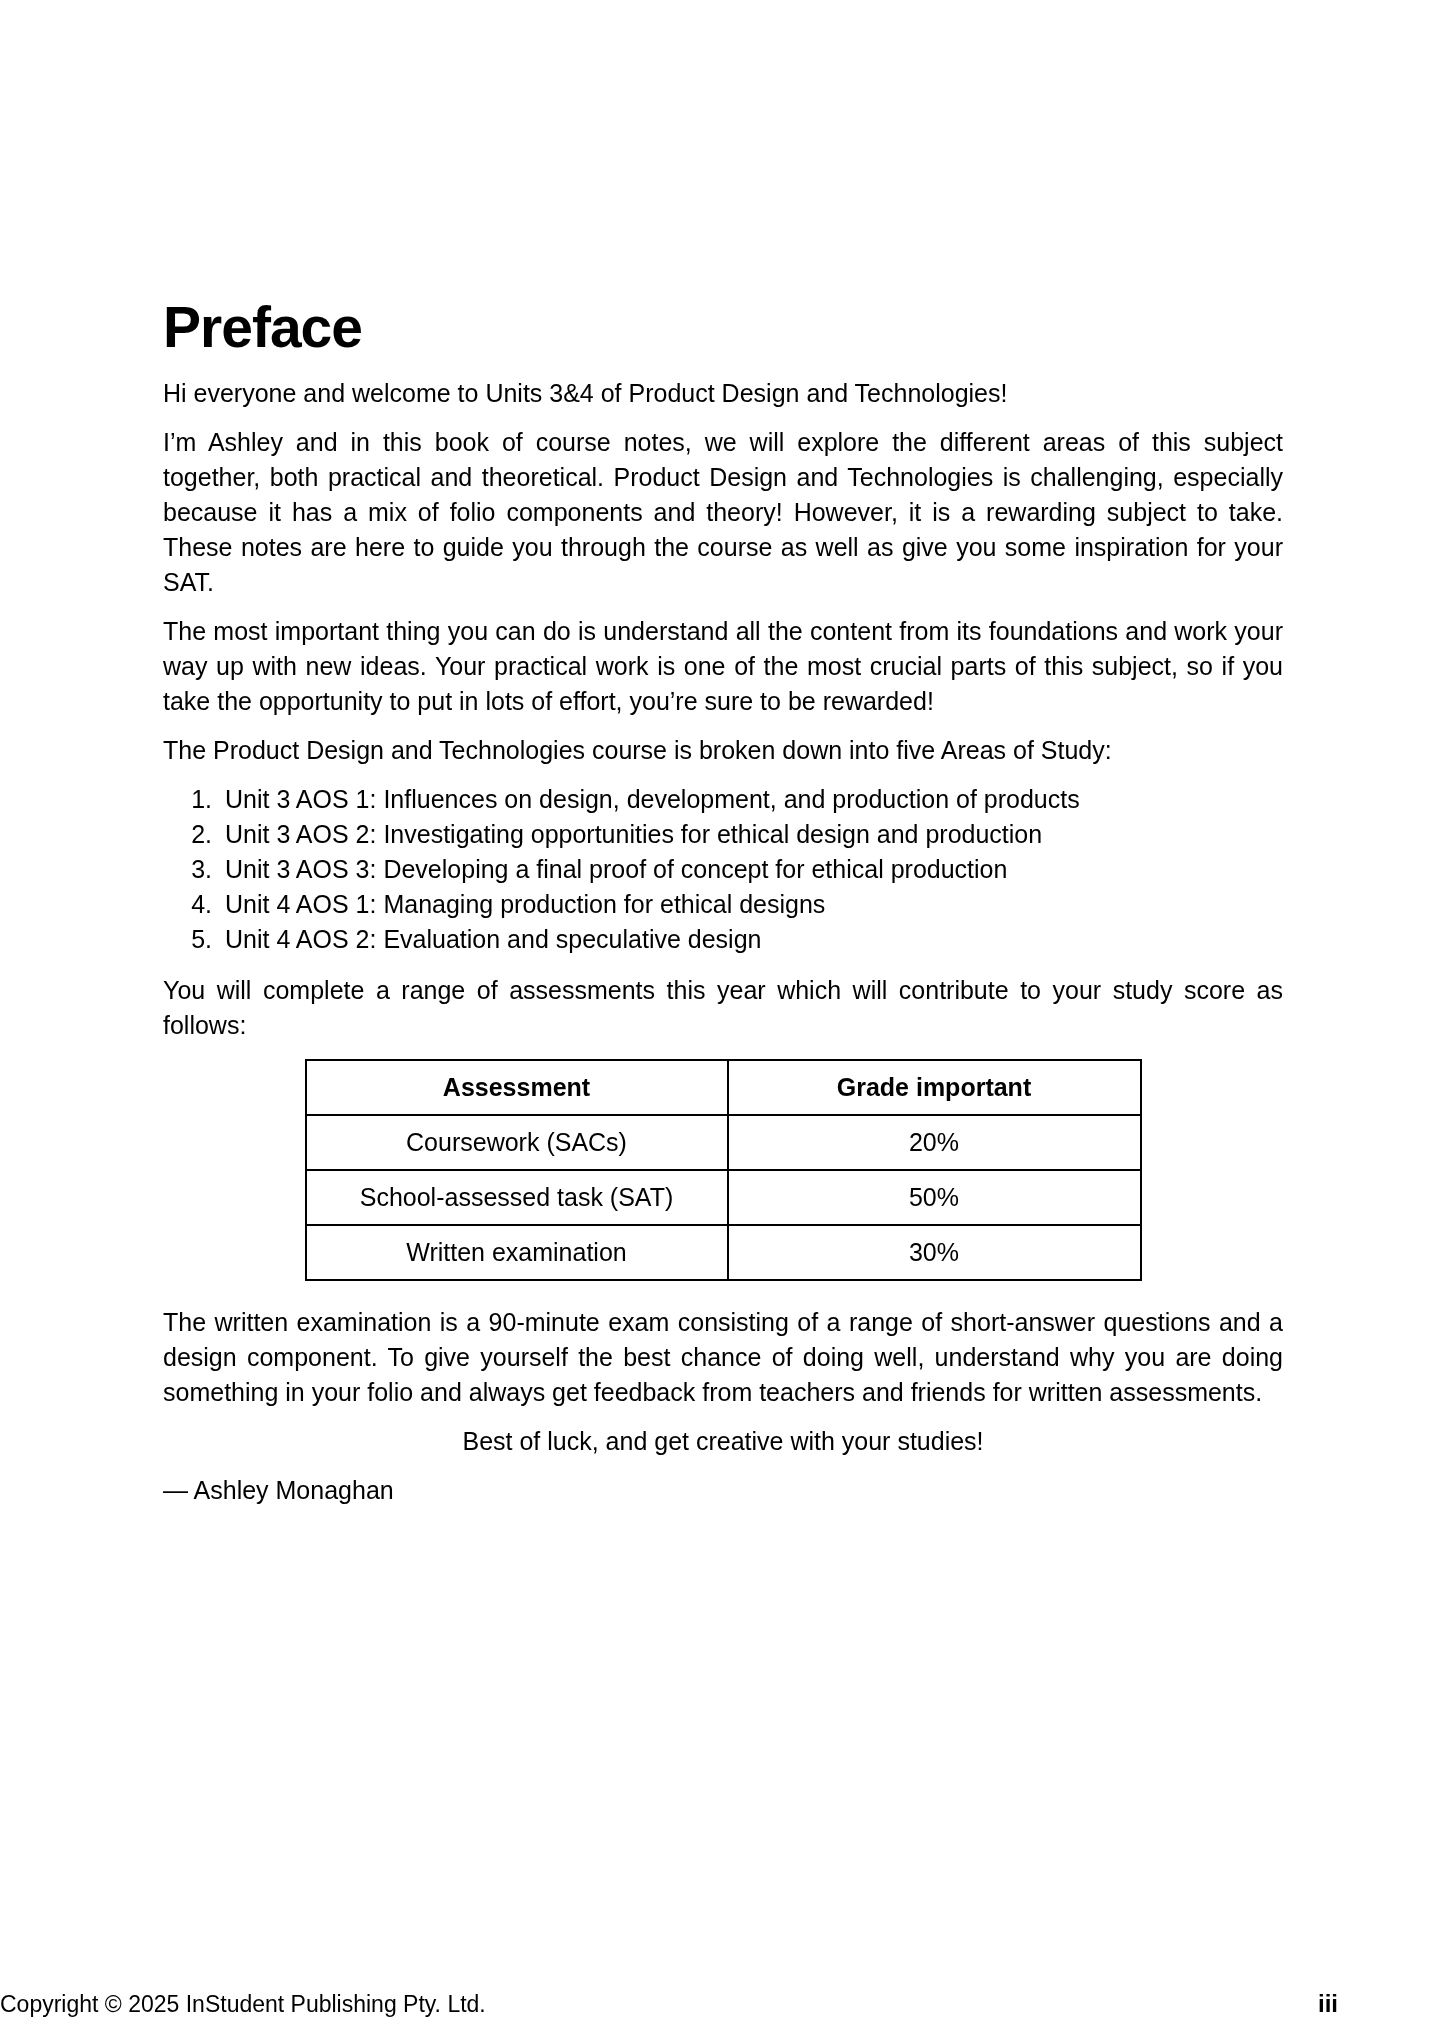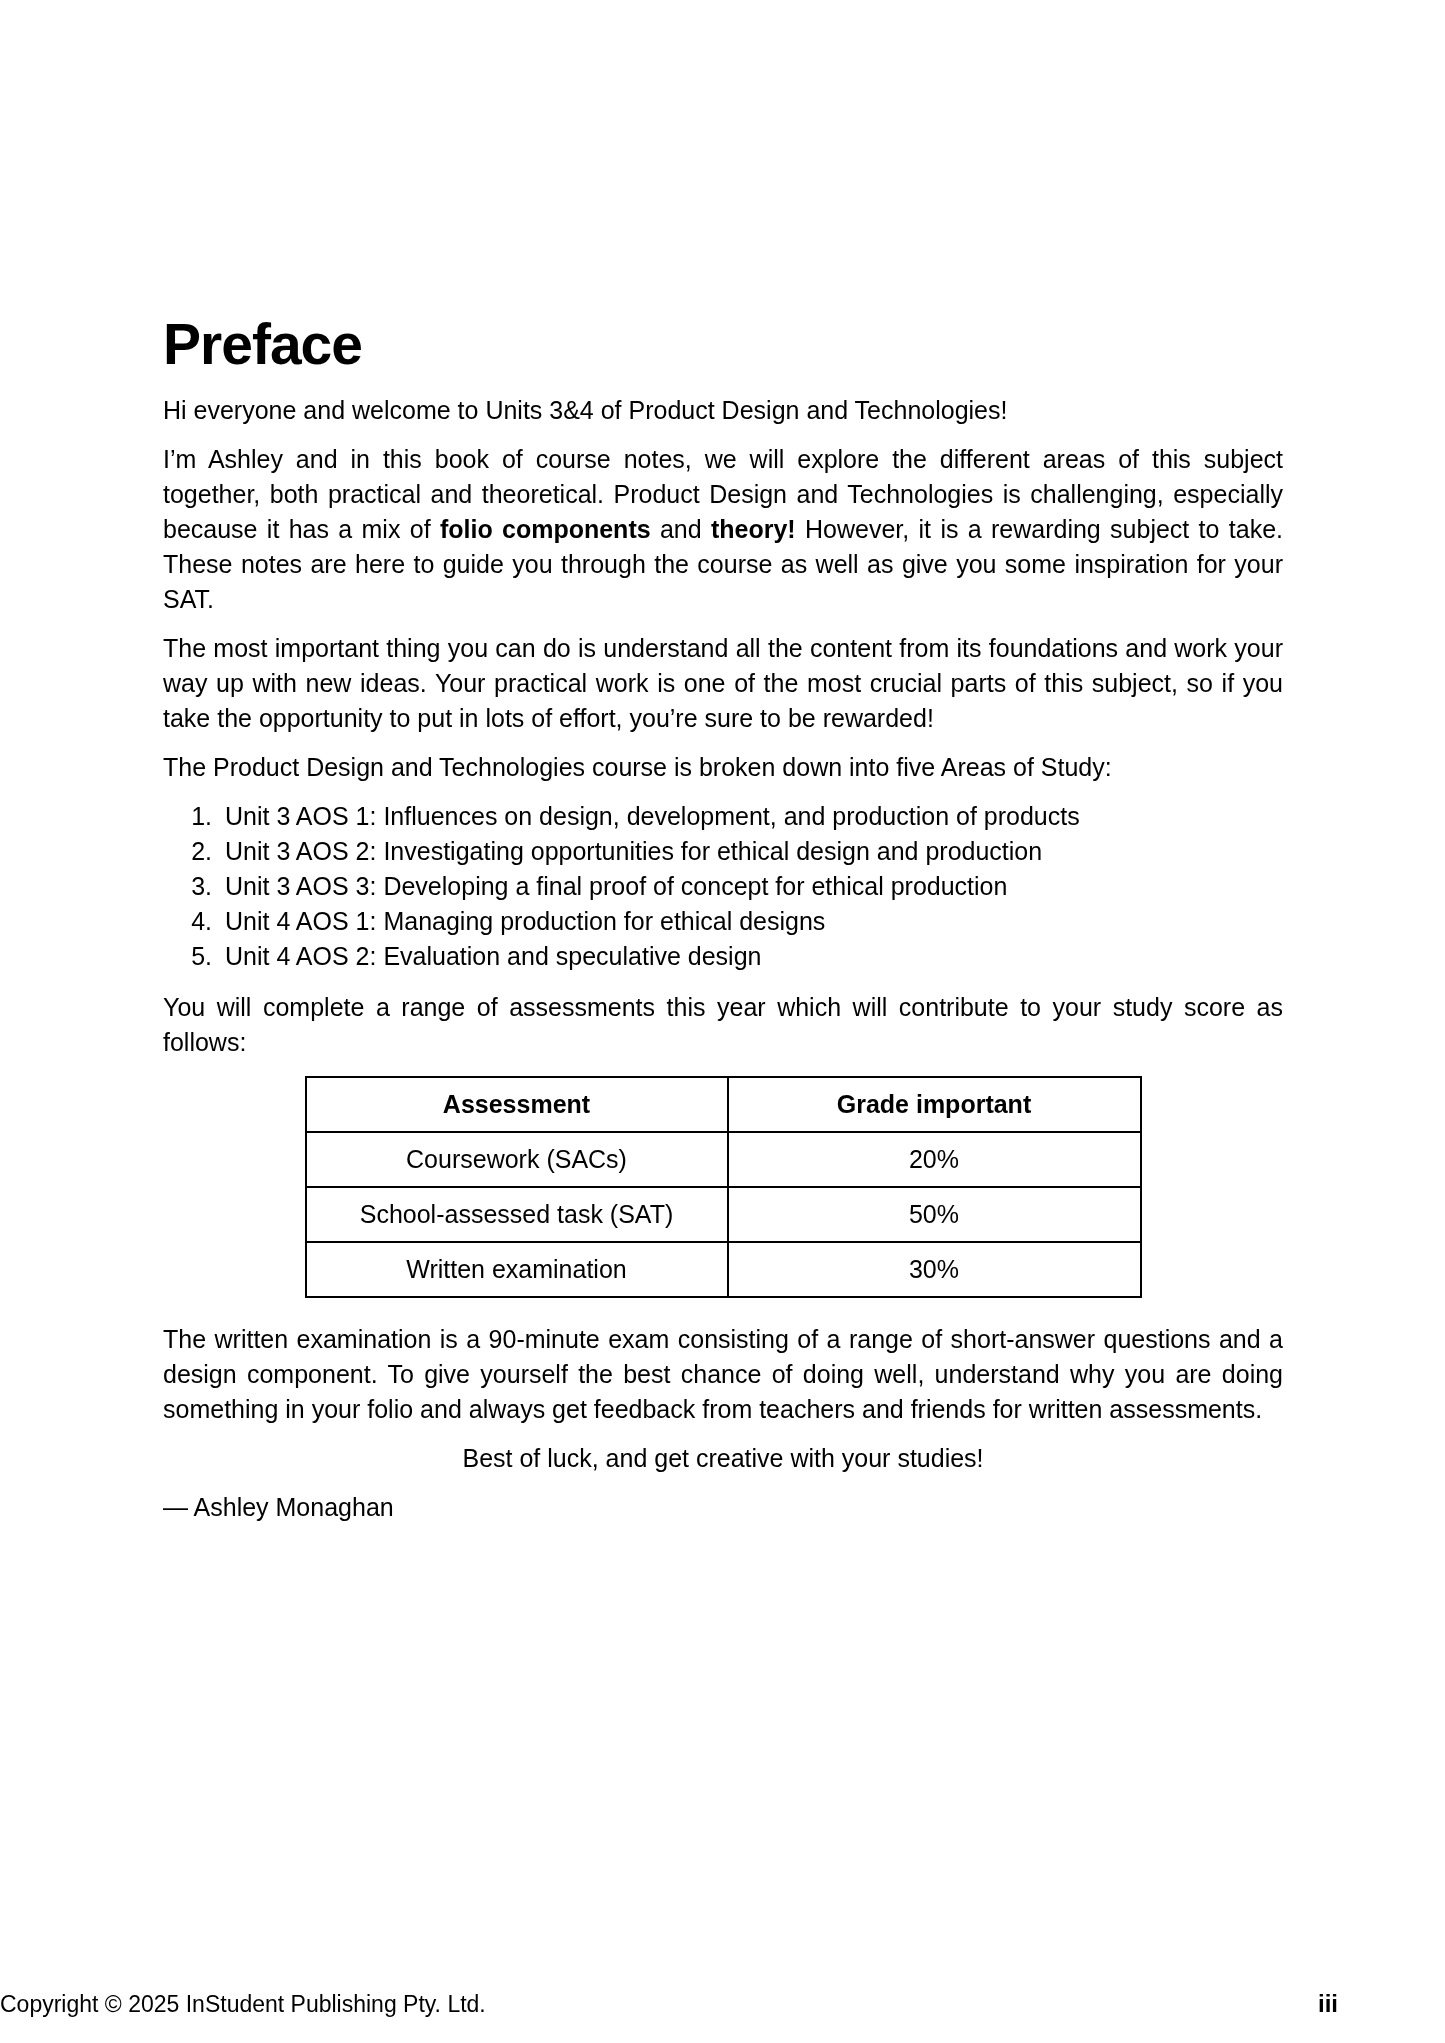--- a/index.html
+++ b/index.html
@@ -19,33 +19,33 @@
   .content {
     position: absolute;
     left: 163px;
     right: 162px;
     top: 296px;
   }
   h1.doc-title {
     font-size: 57px;
     font-weight: bold;
     line-height: 62px;
-    margin: 17px 0 18px 0;
+    margin: 0 0 18px 0;
     letter-spacing: -1px;
   }
   p.body-par {
     font-size: 25px;
     line-height: 35px;
     margin: 0 0 14px 0;
     text-align: justify;
   }
   p.no-justify {
     text-align: center;
   }
-  .bold { font-weight: bold; }
+  .bold { font-weight: normal; }
   .aos-list {
     margin: 4px 0 16px 0;
   }
   .aos-item {
     display: flex;
     font-size: 25px;
     line-height: 35px;
   }
   .aos-num {
     width: 62px;

